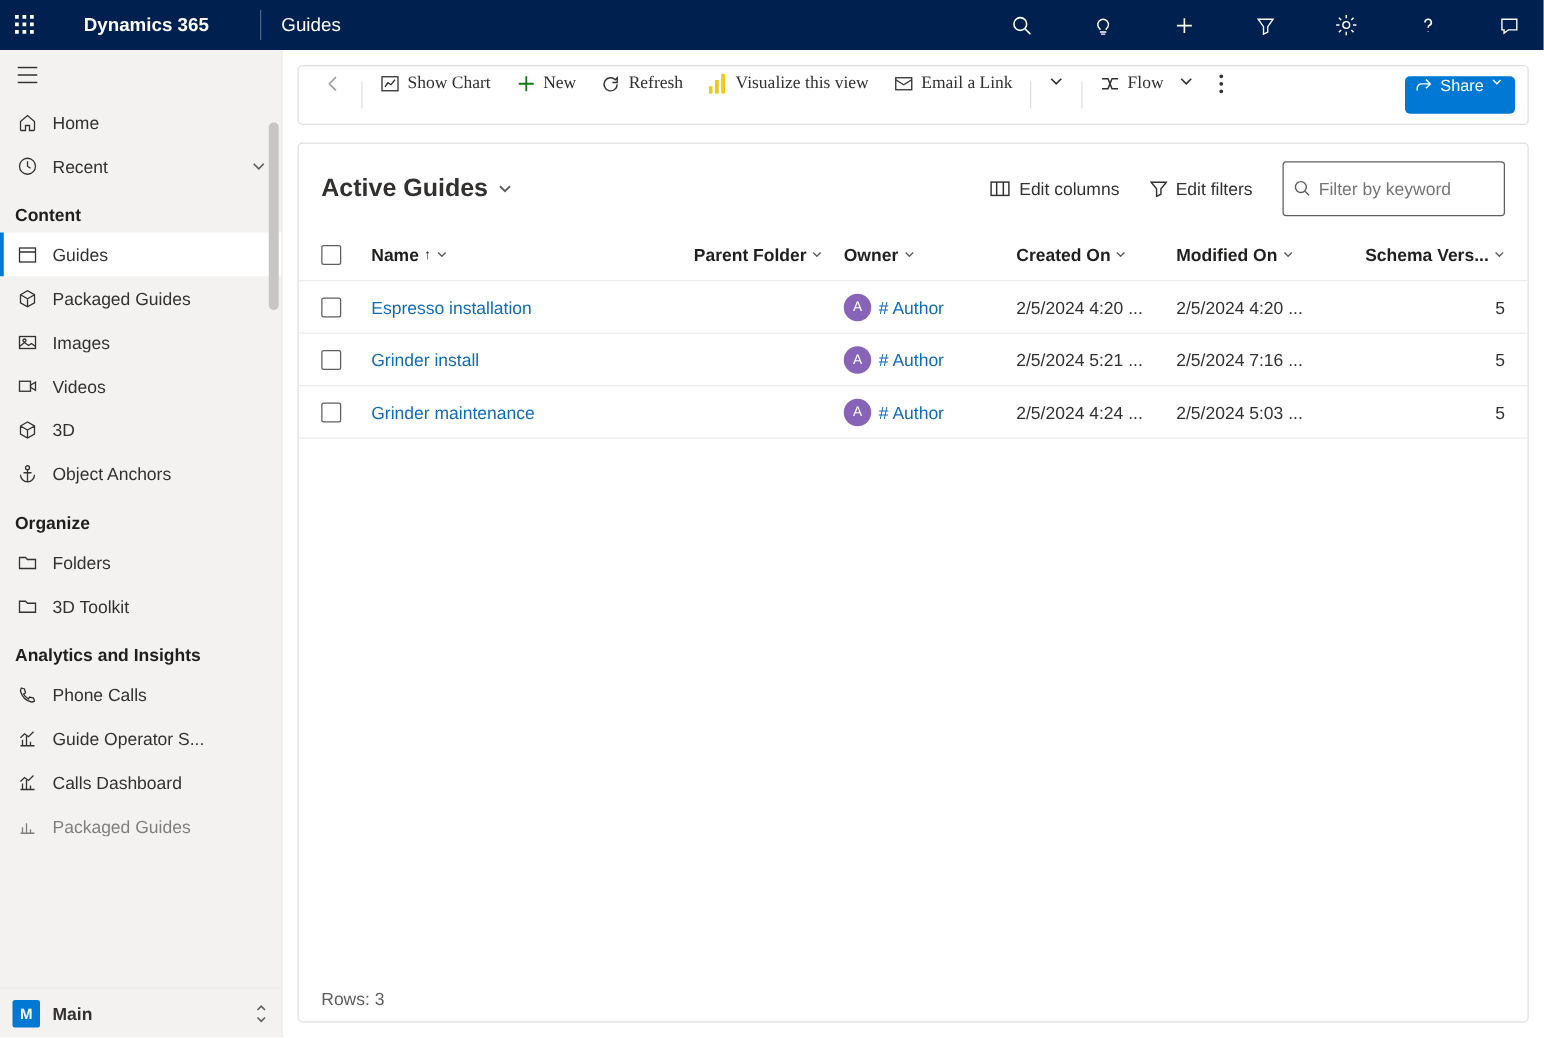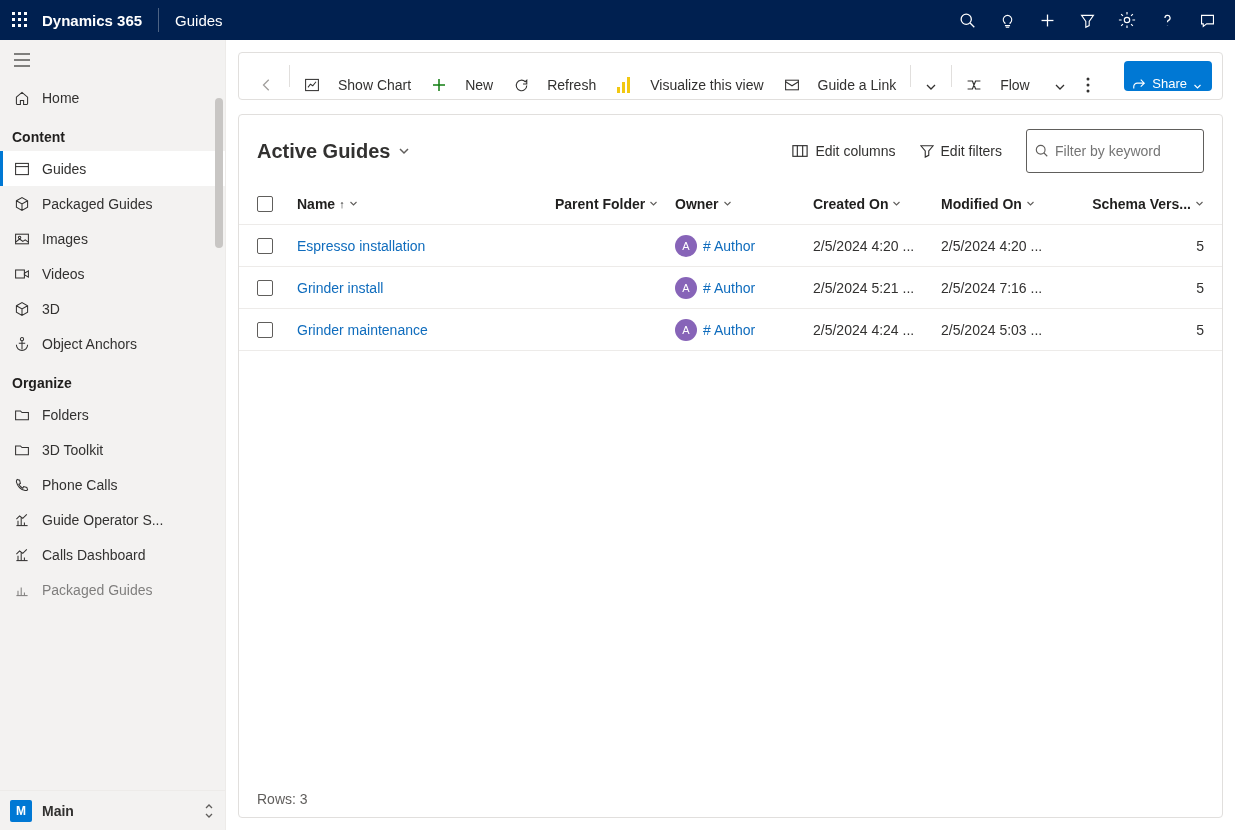--- a/index.html
+++ b/index.html
@@ -14,20 +14,21 @@
   display: flex;
   flex-direction: column;
 }
 .topbar {
   height: 40px;
   background: #002050;
   color: #fff;
   display: flex;
   align-items: center;
   padding: 0 8px;
+  gap: 25px;
 }
 .topbar .waffle { width: 24px; height: 24px; display:flex; align-items:center; justify-content:center; margin-right: 10px; cursor:pointer; }
 .topbar .brand { font-weight: 600; font-size: 15px; padding-right: 16px; }
 .topbar .appname { font-size:15px; padding-left: 16px; border-left: 1px solid rgba(255,255,255,0.3); height: 24px; display:flex; align-items:center; }
 .topbar .spacer { flex: 1; }
 .topbar .icon-btn { width: 40px; height: 40px; display:flex; align-items:center; justify-content:center; cursor:pointer; }
 
 .body-row { flex:1; display:flex; overflow:hidden; }
 
 .sidebar {
@@ -56,25 +57,25 @@
 .sidebar-footer {
   margin-top:auto; height:40px; border-top:1px solid #edebe9; display:flex; align-items:center; padding:0 10px; cursor:pointer; background:#f3f2f1;
 }
 .sidebar-footer .sq { width:22px; height:22px; background:#0078d4; color:#fff; font-weight:600; font-size:12px; display:flex; align-items:center; justify-content:center; margin-right:10px; border-radius:2px;}
 .sidebar-footer .dbl-chev { color:#605e5c; }
 
 .main { flex:1; padding: 12px; background:#fff; display:flex; flex-direction:column; }
 .card { border:1px solid #e1dfdd; border-radius:4px; }
 
 .cmdbar { height:48px; display:flex; align-items:center; padding:0 10px; margin-bottom:14px; }
-.cmd-btn { display:flex; align-items:flex-end; height:34px; padding: 0 10px; cursor:pointer; color:#323130; gap:18px; border-radius:2px; }
+.cmd-btn { display:flex; align-items:flex-start; height:34px; padding: 0 10px; cursor:pointer; color:#323130; gap:6px; border-radius:2px;font-family:Liberation Serif, serif; }
 .cmd-btn.disabled { color:#a19f9d; cursor:default; }
 .cmd-sep { width:1px; height:22px; background:#e1dfdd; margin: 0 4px; }
 .cmd-icon { width:16px; height:16px; display:flex; align-items:center; justify-content:center; }
-.share-btn { background:#0078d4; color:#fff; border-radius:4px; height:30px; padding:0 10px 0 8px; display:flex; align-items:flex-end; gap:6px; cursor:pointer; font-size:13px; margin-left:auto;}
+.share-btn { background:#0078d4; color:#fff; border-radius:4px; height:30px; padding:0 10px 0 8px; display:flex; align-items:flex-start; gap:6px; cursor:pointer; font-size:13px; margin-left:auto;}
 .share-btn .chev { font-size:10px; }
 
 .grid-card { flex:1; display:flex; flex-direction:column; }
 .view-header { padding: 14px 18px 10px; display:flex; align-items:center; }
 .view-title { font-size:20px; font-weight:600; display:flex; align-items:center; gap:8px; cursor:pointer; }
 .view-title .chev { font-size:12px; color:#605e5c; }
 .view-spacer { flex:1; }
 .view-action { display:flex; align-items:center; gap:7px; padding:0 12px; cursor:pointer; color:#323130; }
 .filter-box { border:1px solid #605e5c; border-radius:3px; height:44px; width:178px; display:flex; align-items:center; padding:0 8px; gap:6px; margin-left:12px; }
 .filter-box input { border:none; outline:none; font-size:14px; flex:1; background:transparent; }
@@ -175,20 +176,34 @@
   </div>
 
   <div class="nav-item">
     <span class="icon">
           <svg width="16" height="16" viewBox="0 0 20 20" fill="none" stroke="#323130" stroke-width="1.3">
             <path d="M3 9l7-6 7 6v8a1 1 0 0 1-1 1h-4v-5H8v5H4a1 1 0 0 1-1-1z"></path>
           </svg>
         </span>
     <span class="label">Home</span>
   </div>
+  <div class="nav-item">
+    <span class="icon">
+          <svg width="16" height="16" viewBox="0 0 20 20" fill="none" stroke="#323130" stroke-width="1.3">
+            <circle cx="10" cy="10" r="8"></circle>
+            <path d="M10 5v5l3 2"></path>
+          </svg>
+        </span>
+    <span class="label">Recent</span>
+    <span class="nav-chevron">
+          <svg width="12" height="12" viewBox="0 0 12 12" fill="none" stroke="#605e5c" stroke-width="1.3">
+            <path d="M2 4l4 4 4-4"></path>
+          </svg>
+        </span>
+  </div>
 
   <div class="nav-group">Content</div>
   <div class="nav-item active">
     <span class="icon">
           <svg width="16" height="16" viewBox="0 0 20 20" fill="none" stroke="#323130" stroke-width="1.3">
             <rect x="2" y="3" width="16" height="14"></rect>
             <line x1="2" y1="7" x2="18" y2="7"></line>
           </svg>
         </span>
     <span class="label">Guides</span>
@@ -250,20 +265,21 @@
   </div>
   <div class="nav-item">
     <span class="icon">
           <svg width="16" height="16" viewBox="0 0 20 20" fill="none" stroke="#323130" stroke-width="1.3">
             <path d="M2 5h6l2 2h8v9H2z"></path>
           </svg>
         </span>
     <span class="label">3D Toolkit</span>
   </div>
 
+  <div class="nav-group">Analytics and Insights</div>
   <div class="nav-item">
     <span class="icon">
           <svg width="16" height="16" viewBox="0 0 20 20" fill="none" stroke="#323130" stroke-width="1.3">
             <path d="M4 3l3 1 1 4-2 1a12 12 0 0 0 5 5l1-2 4 1 1 3c-1 1-2 1-3 1A15 15 0 0 1 3 6c0-1 0-2 1-3z"></path>
           </svg>
         </span>
     <span class="label">Phone Calls</span>
   </div>
   <div class="nav-item">
     <span class="icon">
@@ -362,21 +378,21 @@
           </span>
           <span>Visualize this view</span>
         </div>
     <div class="cmd-btn">
           <span class="cmd-icon">
             <svg width="16" height="14" viewBox="0 0 20 16" fill="none" stroke="#323130" stroke-width="1.3">
               <rect x="2" y="2" width="16" height="12"></rect>
               <path d="M2 4l8 5 8-5"></path>
             </svg>
           </span>
-          <span>Guide a Link</span>
+          <span>Email a Link</span>
         </div>
     <div class="cmd-sep"></div>
     <div class="cmd-btn">
           <svg width="12" height="12" viewBox="0 0 12 12" fill="none" stroke="#323130" stroke-width="1.3">
             <path d="M2 4l4 4 4-4"></path>
           </svg>
         </div>
     <div class="cmd-sep"></div>
     <div class="cmd-btn">
           <span class="cmd-icon">

